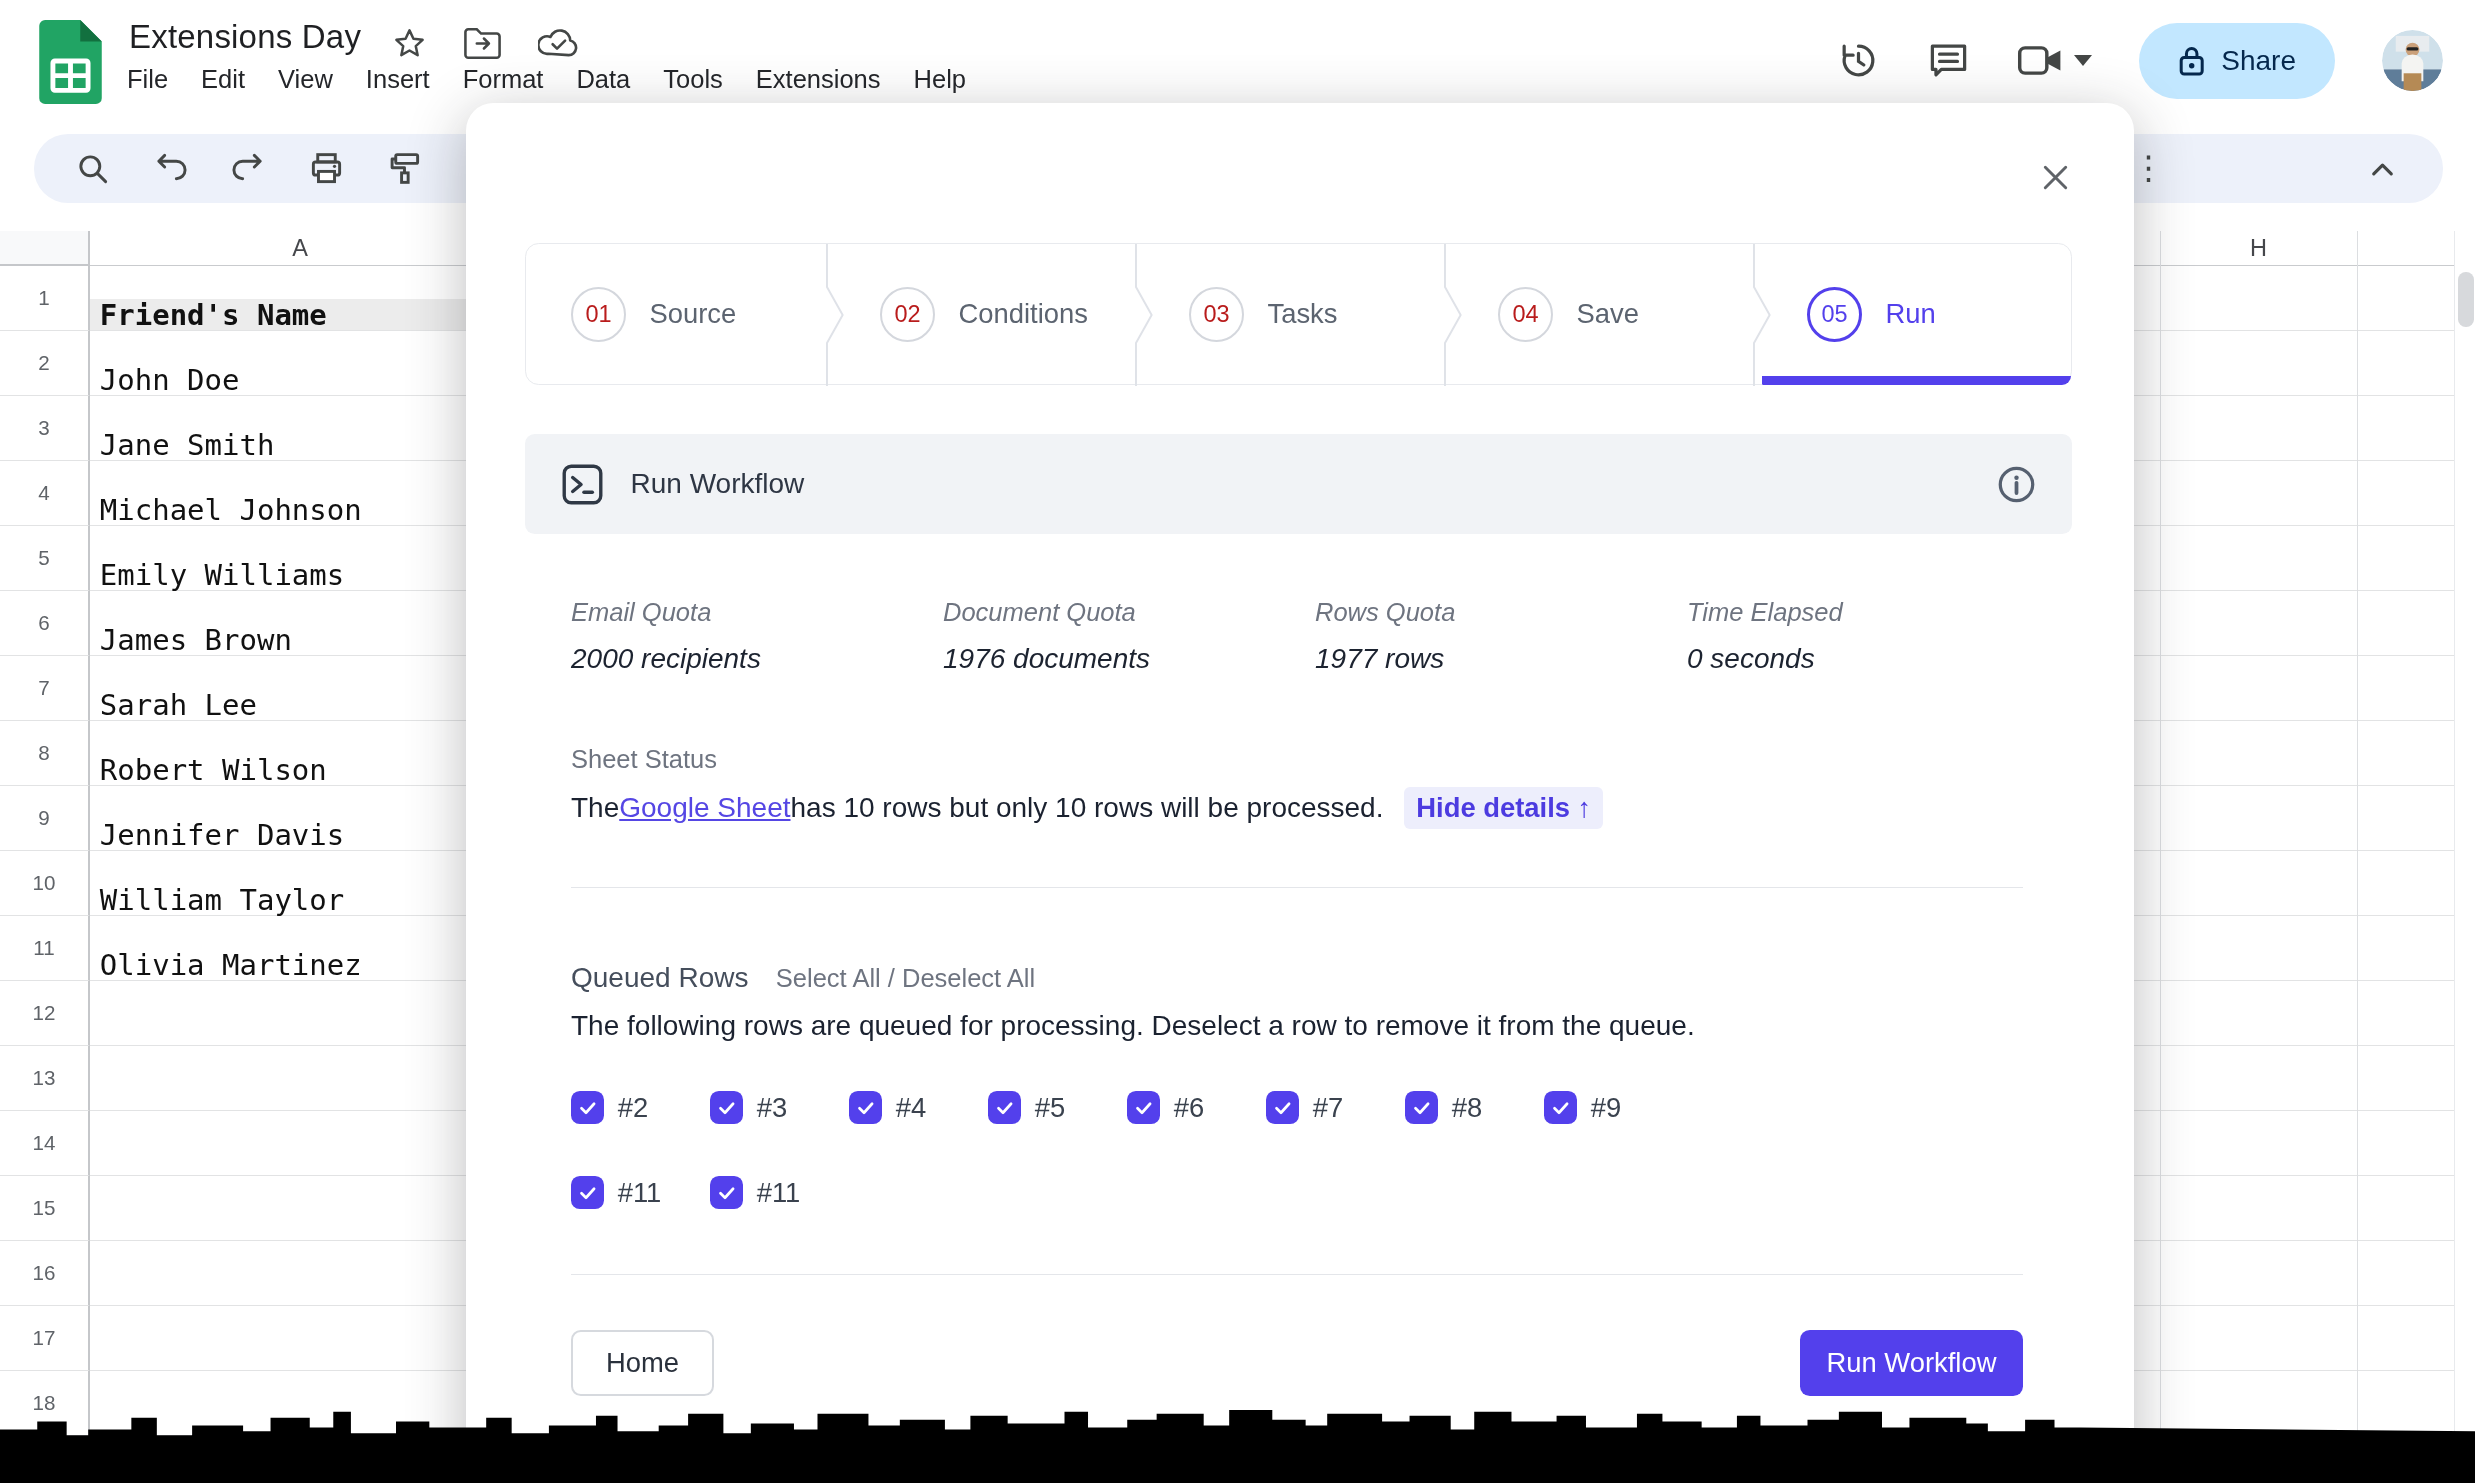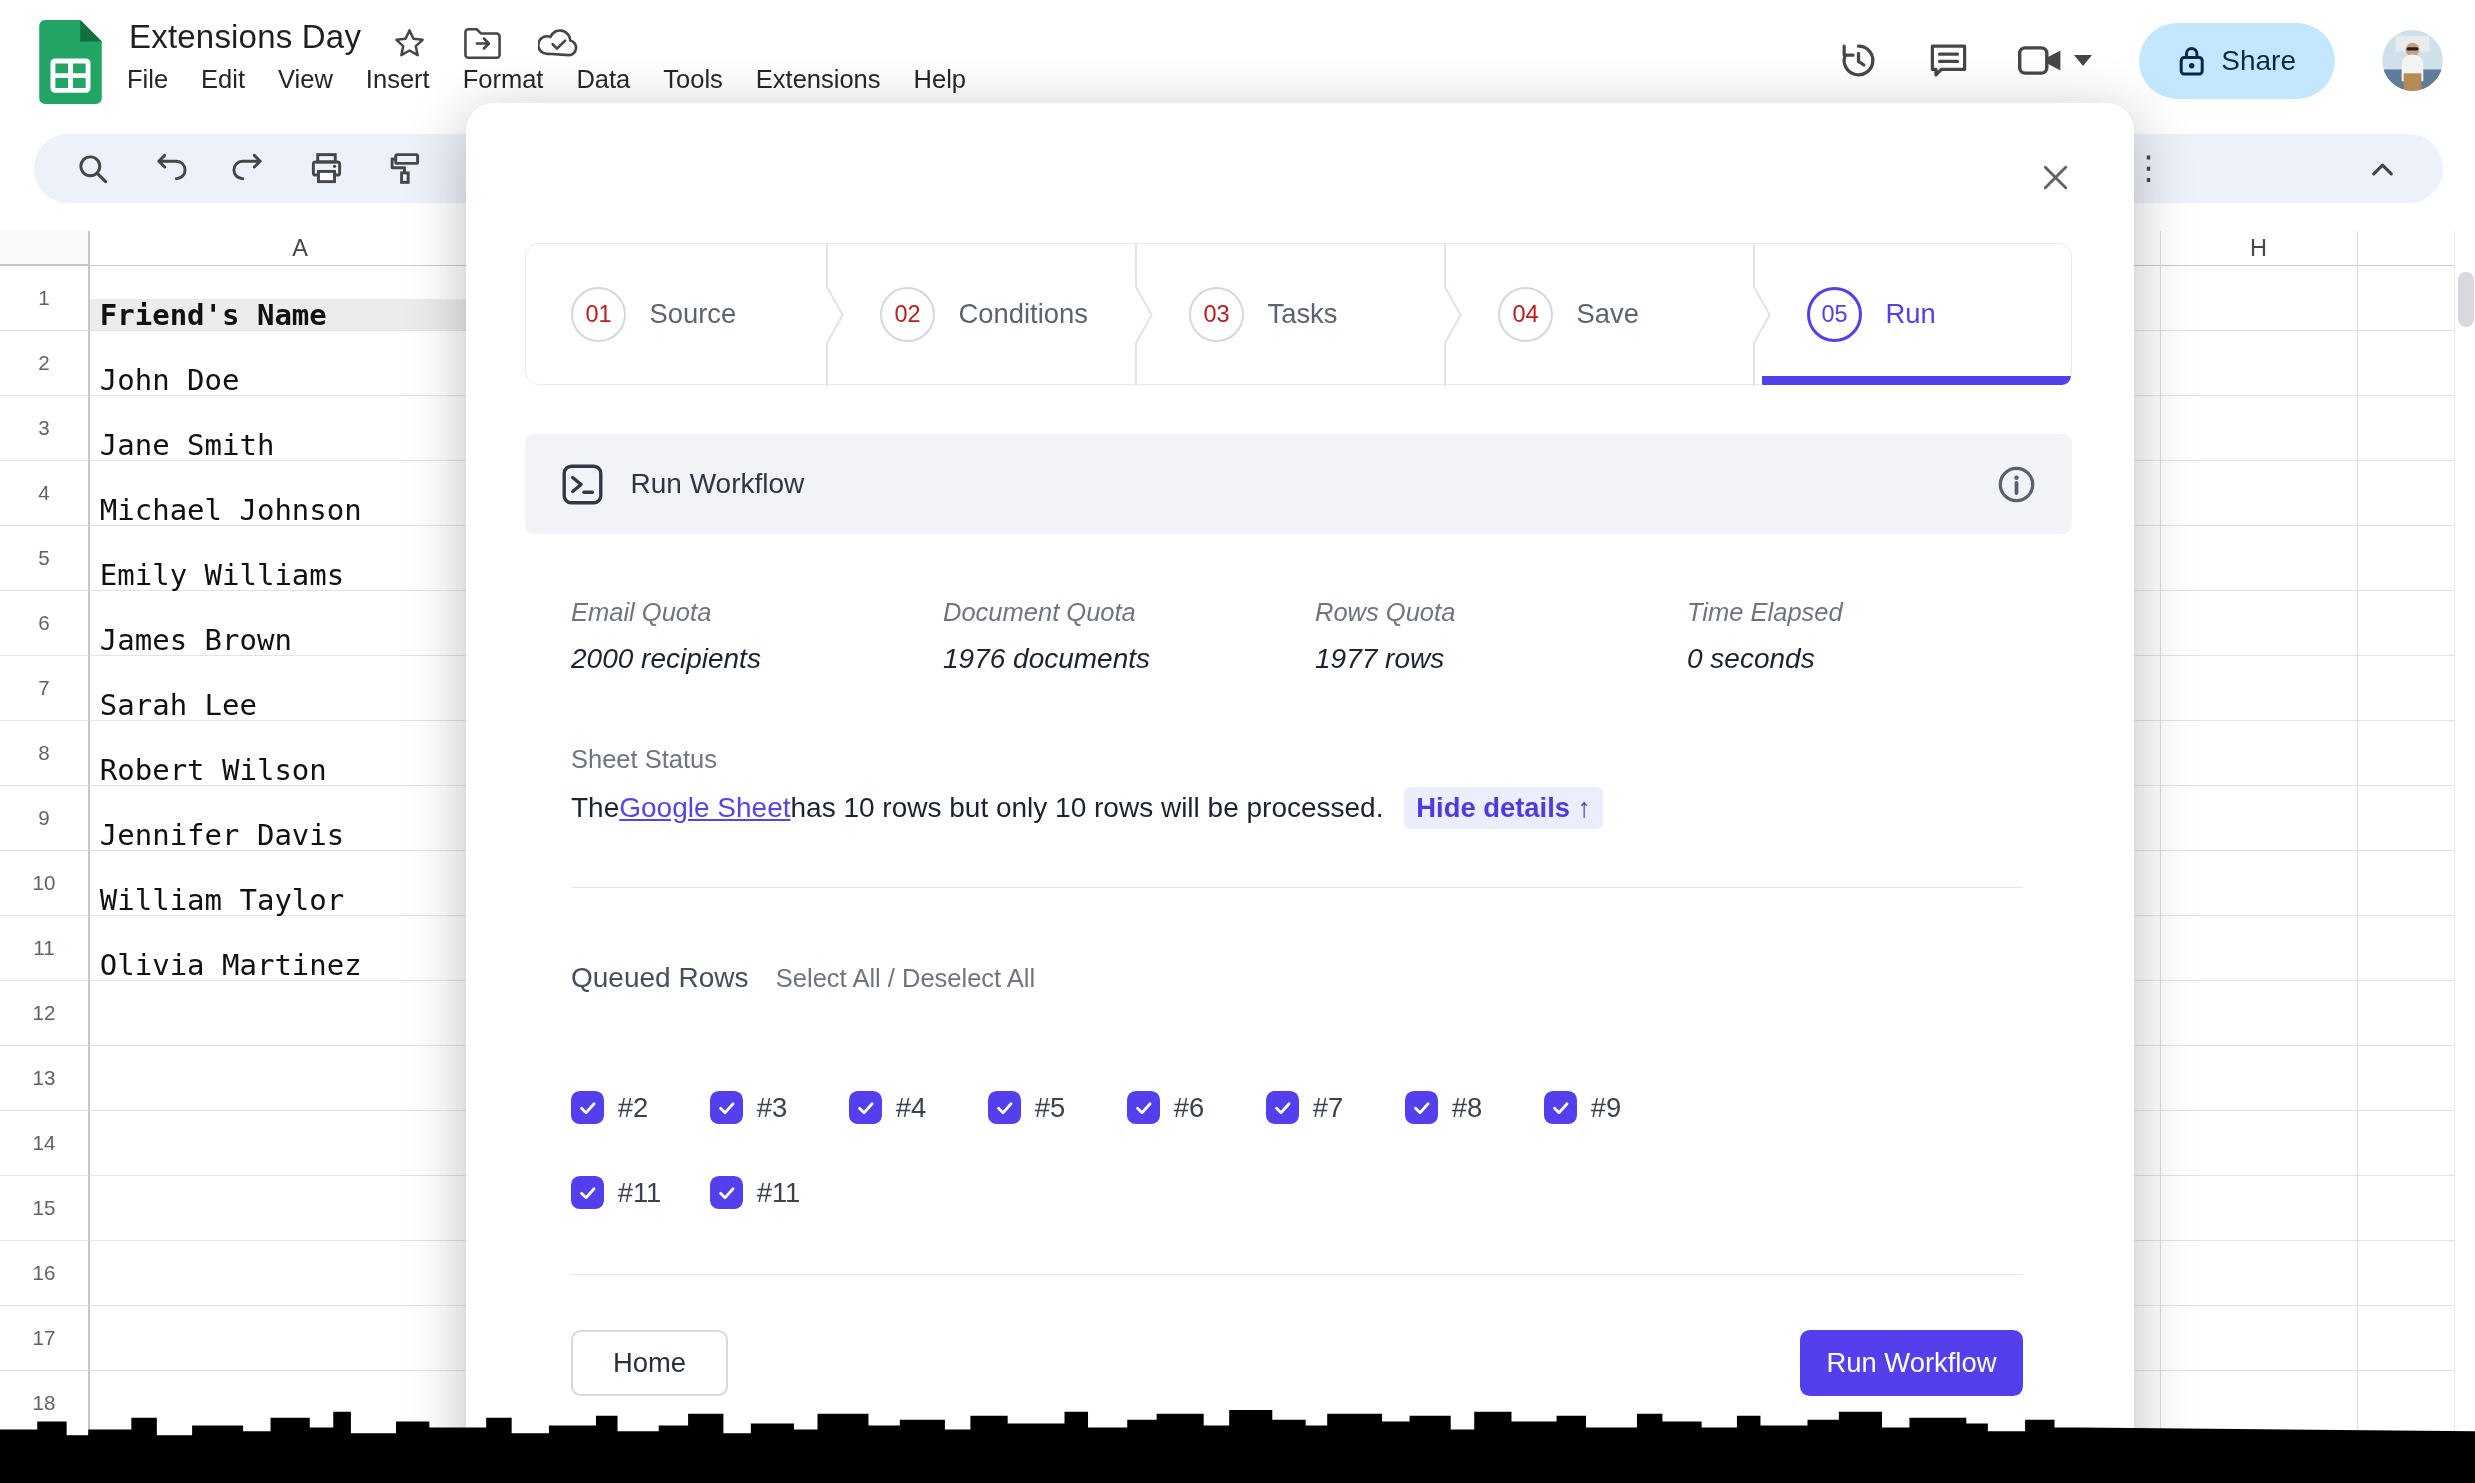--- a/index.html
+++ b/index.html
@@ -102,21 +102,21 @@
   .queued-desc{position:absolute;left:105px;top:907px;font-size:28px;color:#1b2230;}
 
   .cb-row{position:absolute;left:105px;display:flex;}
   .cb-row1{top:988px;} .cb-row2{top:1073px;}
   .cb{display:flex;align-items:center;gap:13.7px;width:139px;cursor:pointer;}
   .cb-box{width:33px;height:33px;border-radius:8.8px;background:var(--accent);display:flex;align-items:center;
       justify-content:center;flex:0 0 auto;}
   .cb-label{font-size:27.4px;color:#3a424e;}
 
   .btn-row{position:absolute;left:105px;top:1227px;width:1452px;display:flex;justify-content:space-between;}
-  .btn-home{width:157px;height:66px;background:#fff;border:2px solid #d6d9de;border-radius:9.8px;
+  .btn-home{width:143px;height:66px;background:#fff;border:2px solid #d6d9de;border-radius:9.8px;
       font-size:27.4px;font-weight:500;color:#2a313c;font-family:"Liberation Sans",sans-serif;cursor:pointer;}
   .btn-run{width:223px;height:66px;background:var(--accent);border:none;border-radius:9.8px;
       font-size:27.4px;font-weight:500;color:#fff;font-family:"Liberation Sans",sans-serif;cursor:pointer;}
 
   
   .redaction{position:absolute;left:0;bottom:0;width:2476px;height:78px;z-index:50;}
   svg{display:block;}
 </style>
 </head>
 <body>
@@ -416,20 +416,21 @@
       <span> has 10 rows but only 10 rows will be processed.</span>
       <span class="details-chip">Hide details ↑</span>
     </div>
 
     <div class="divider div1"></div>
 
     <div class="queued-head">
       <span class="queued-title">Queued Rows</span>
       <span class="queued-toggle">Select All / Deselect All</span>
     </div>
+    <div class="queued-desc">The following rows are queued for processing. Deselect a row to remove it from the queue.</div>
 
     <div class="cb-row cb-row1">
       <label class="cb">
           <span class="cb-box">
             <svg width="21.6" height="21.6" viewBox="0 0 24 24">
               <path d="M5 12.5 l5 5 9-10" fill="none" stroke="#fff" stroke-width="3" stroke-linecap="round" stroke-linejoin="round"></path>
             </svg>
           </span>
           <span class="cb-label">#2</span>
         </label>

